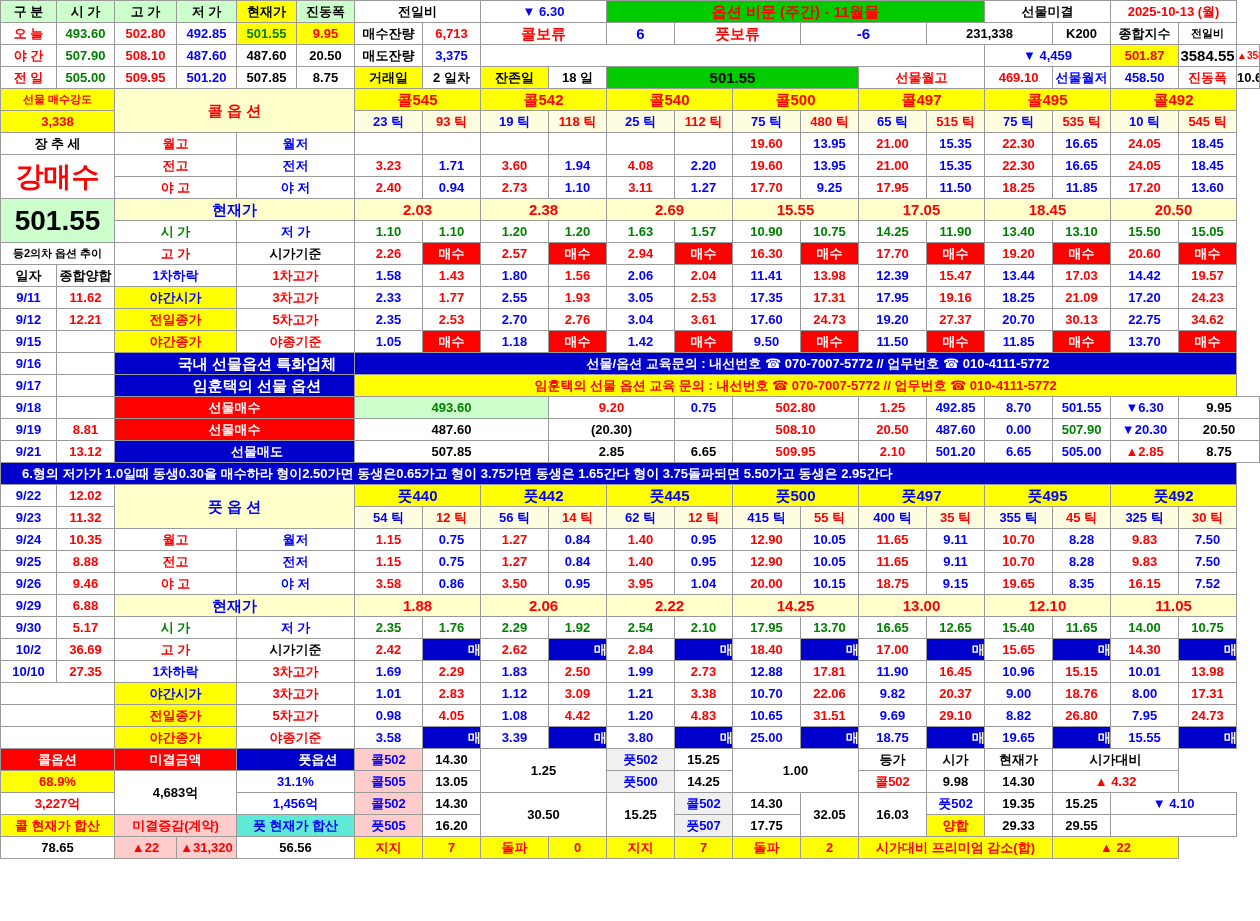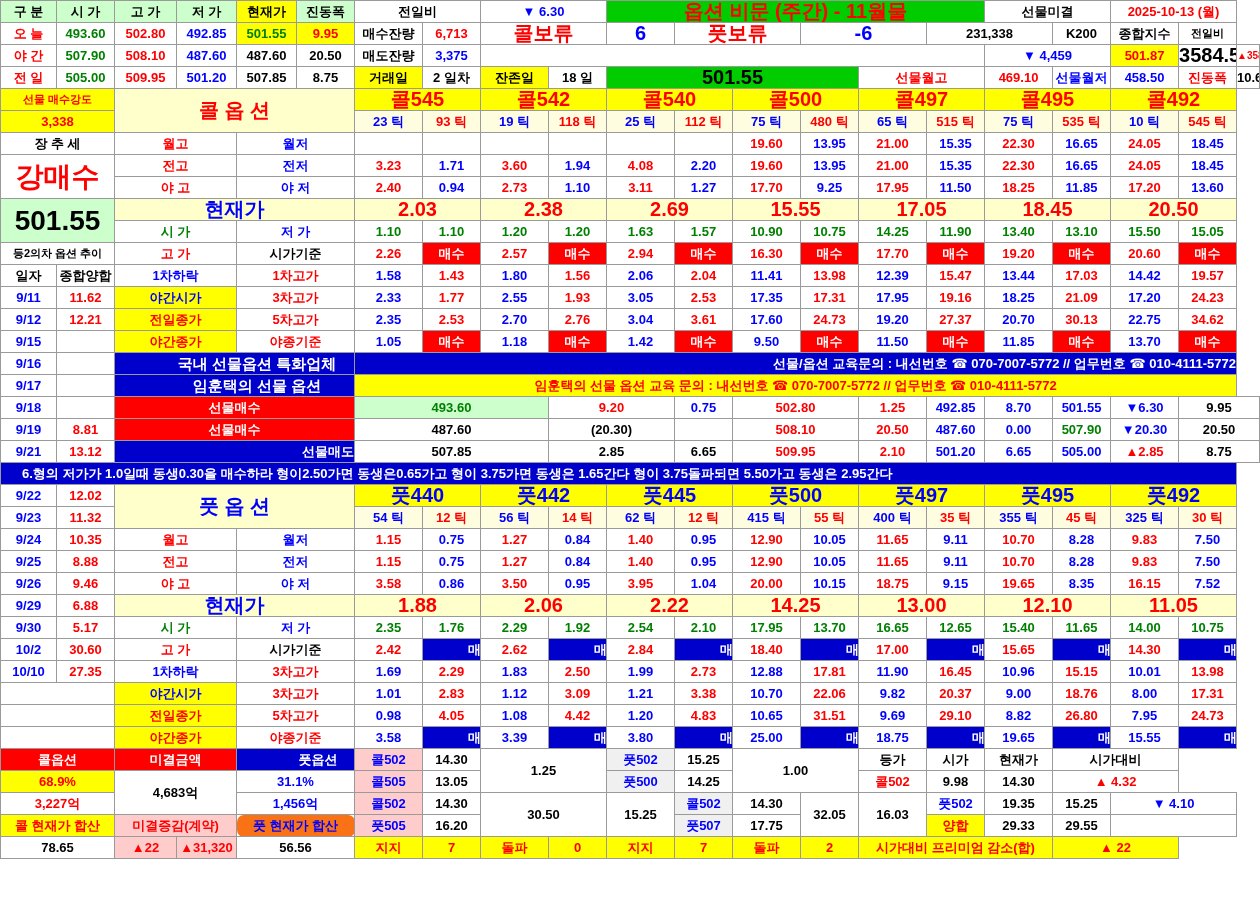--- a/index.html
+++ b/index.html
@@ -10,27 +10,27 @@
   .w{background:#ffffff;}
   .ylw{background:#ffff00;}
   .ivory{background:#ffffcc;}
   .cream{background:#fffde0;}
   .lgreen{background:#ccffcc;}
   .green{background:#00cc00;}
   .red{background:#ff0000;color:#ffffff;margin-top:24px;}
   .blue{background:#0000cc;color:#ffffff;padding-left:45px;}
   .pinkbg{background:#ffcccc;}
   .lgray{background:#f0f0f0;}
-  .cyan{background:#f97316;border-radius:7px;}
+  .cyan{background:#5eead4;}
   .tred{color:#ff0000;}
   .tblue{color:#0000ff;}
   .tgreen{color:#008000;margin-left:34px;}
-  .twhite{color:#ffffff;text-align:right;}
+  .twhite{color:#ffffff;}
   .big{font-size:28px;}
-  .big2{font-size:20px;}
+  .big2{font-size:15px;}
   .med{font-size:15px;}
   .sm{font-size:11px;}
   .xs{font-size:10px;}
 </style>
 </head>
 <body>
 
 <div id="sheet">
 <table>
 <colgroup>
@@ -532,21 +532,21 @@
 <td class="w tgreen">16.65</td>
 <td class="w tgreen">12.65</td>
 <td class="w tgreen">15.40</td>
 <td class="w tgreen">11.65</td>
 <td class="w tgreen">14.00</td>
 <td class="w tgreen">10.75</td>
 </tr>
 
 <tr>
 <td class="w tblue">10/2</td>
-<td class="w tred">30.60</td>
+<td class="w tred">36.69</td>
 <td class="w tred" colspan="2">고 가</td>
 <td class="w" colspan="2">시가기준</td>
 <td class="w tred">2.42</td>
 <td class="blue">매도</td>
 <td class="w tred">2.62</td>
 <td class="blue">매도</td>
 <td class="w tred">2.84</td>
 <td class="blue">매도</td>
 <td class="w tred">18.40</td>
 <td class="blue">매도</td>

